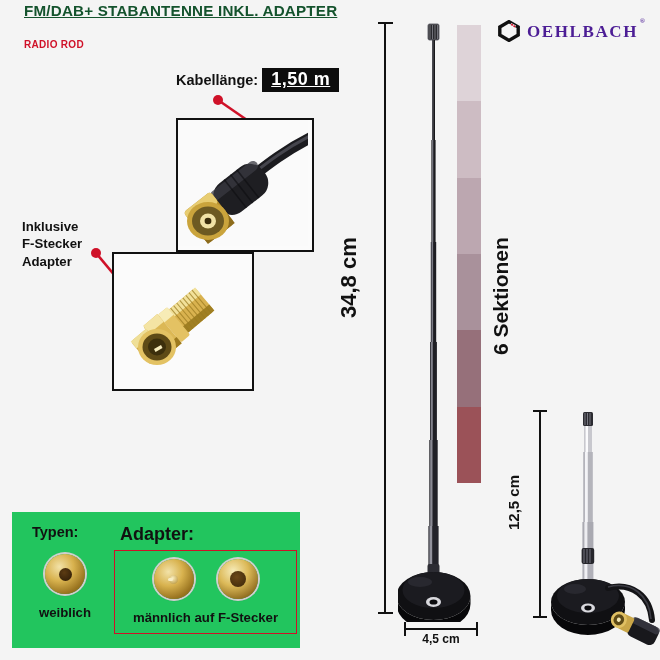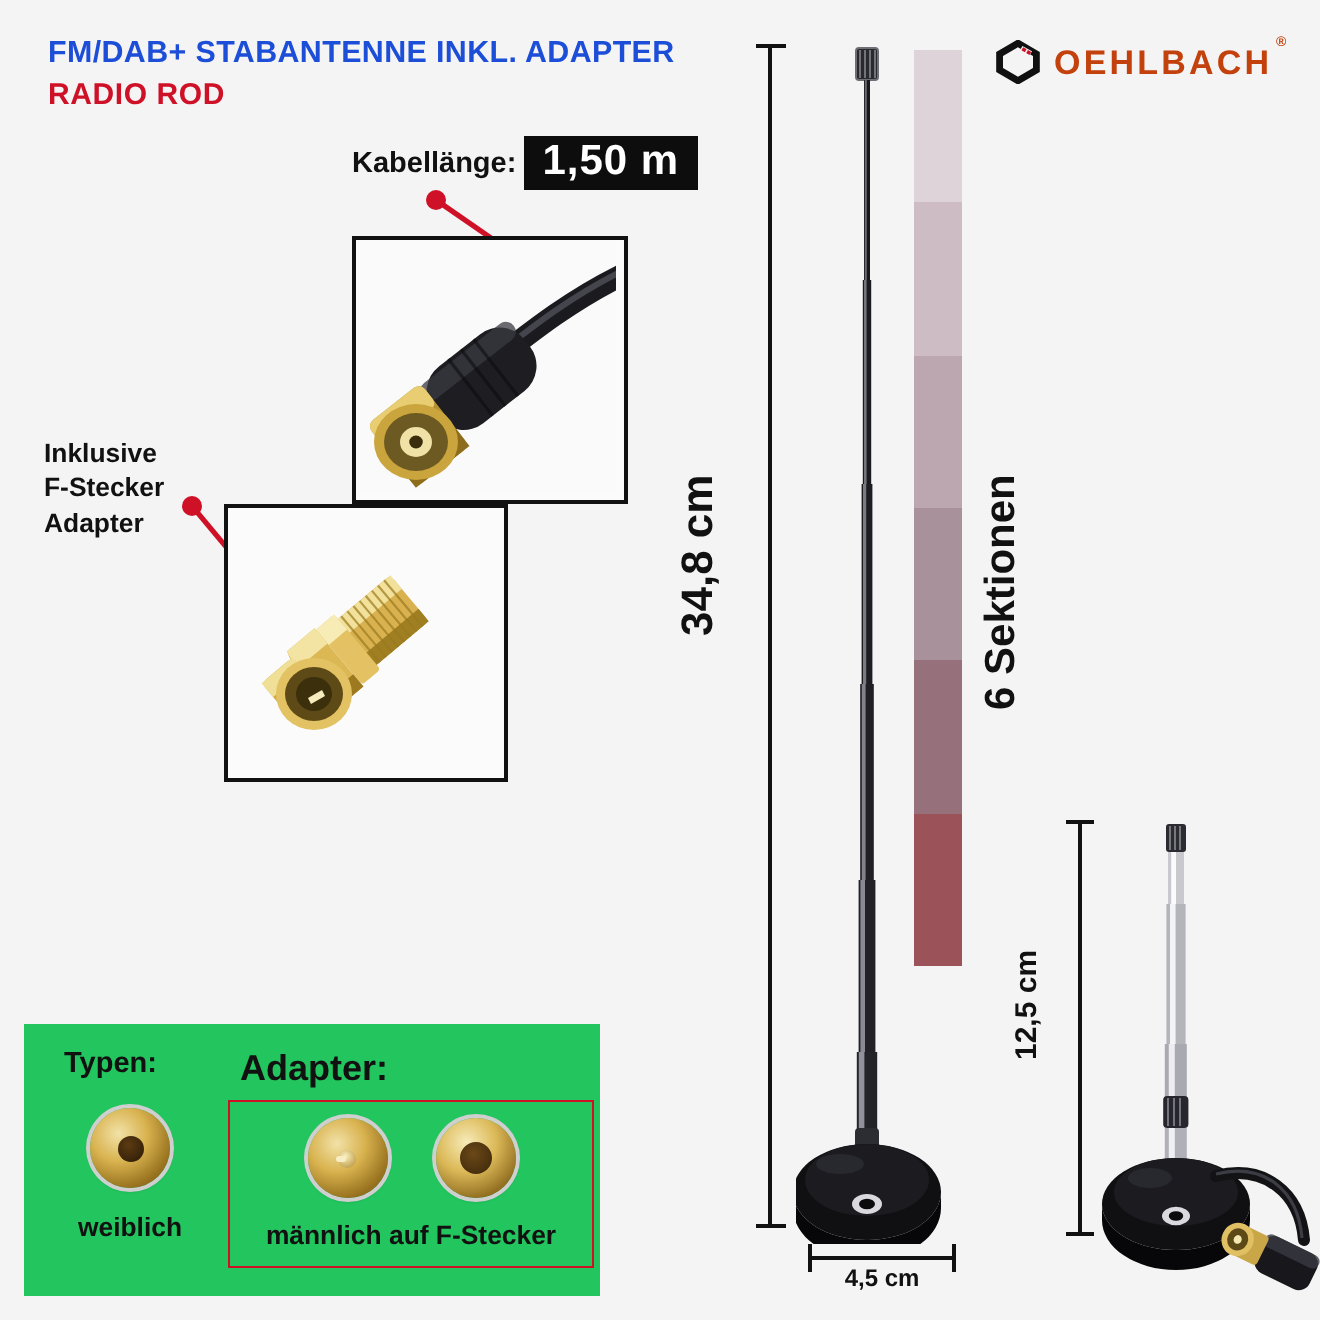--- a/index.html
+++ b/index.html
@@ -9,47 +9,47 @@
     font-family:"Liberation Sans", sans-serif;
     overflow:hidden;
     position:relative;
     color:#1a1a1a;
   }
   #stage{position:absolute;inset:0;width:660px;height:660px;}
   .abs{position:absolute;}
 
   
   #title{
-    left:24px;top:18px;
+    left:24px;top:2px;
     font-size:15.2px;font-weight:bold;letter-spacing:.2px;
-    color:#1d4ed8;white-space:nowrap;
+    color:#14532d;white-space:nowrap;text-decoration:underline;
   }
   #subtitle{
     left:24px;top:39px;
-    font-size:15px;font-weight:bold;letter-spacing:.3px;
+    font-size:10px;font-weight:bold;letter-spacing:.3px;
     color:#cf1128;white-space:nowrap;
   }
 
   
   #logo{left:498px;top:20px;display:flex;align-items:center;gap:7px;}
   #logo .mark{position:relative;width:22px;height:22px;}
   #logo .wordmark{
-    font-size:17px;font-weight:bold;letter-spacing:1.6px;color:#c2410c;
-    line-height:1;position:relative;
+    font-size:17px;font-weight:bold;letter-spacing:1.6px;color:#4c1d95;
+    line-height:1;position:relative;font-family:Liberation Serif, serif;
   }
   #logo .reg{
     position:absolute;top:-5px;right:-7px;font-size:7px;font-weight:bold;letter-spacing:0;
   }
 
   
   #kabel-row{left:176px;top:68px;display:flex;align-items:center;}
   #kabel-label{font-size:14.5px;font-weight:bold;color:#111;margin-right:4px;}
   #kabel-value{
-    background:#0d0d0d;color:#fff;font-size:21px;font-weight:bold;
-    padding:2px 9px 4px 9px;letter-spacing:.5px;line-height:1;
+    background:#0d0d0d;color:#fff;font-size:18px;font-weight:bold;
+    padding:2px 9px 4px 9px;letter-spacing:.5px;line-height:1;text-decoration:underline;
   }
 
   
   .photo-box{
     border:2px solid #111;background:#fbfbfb;overflow:hidden;
   }
   #box-cable{left:176px;top:118px;width:134px;height:130px;}
   #box-adapter{left:112px;top:252px;width:138px;height:135px;}
 
   

